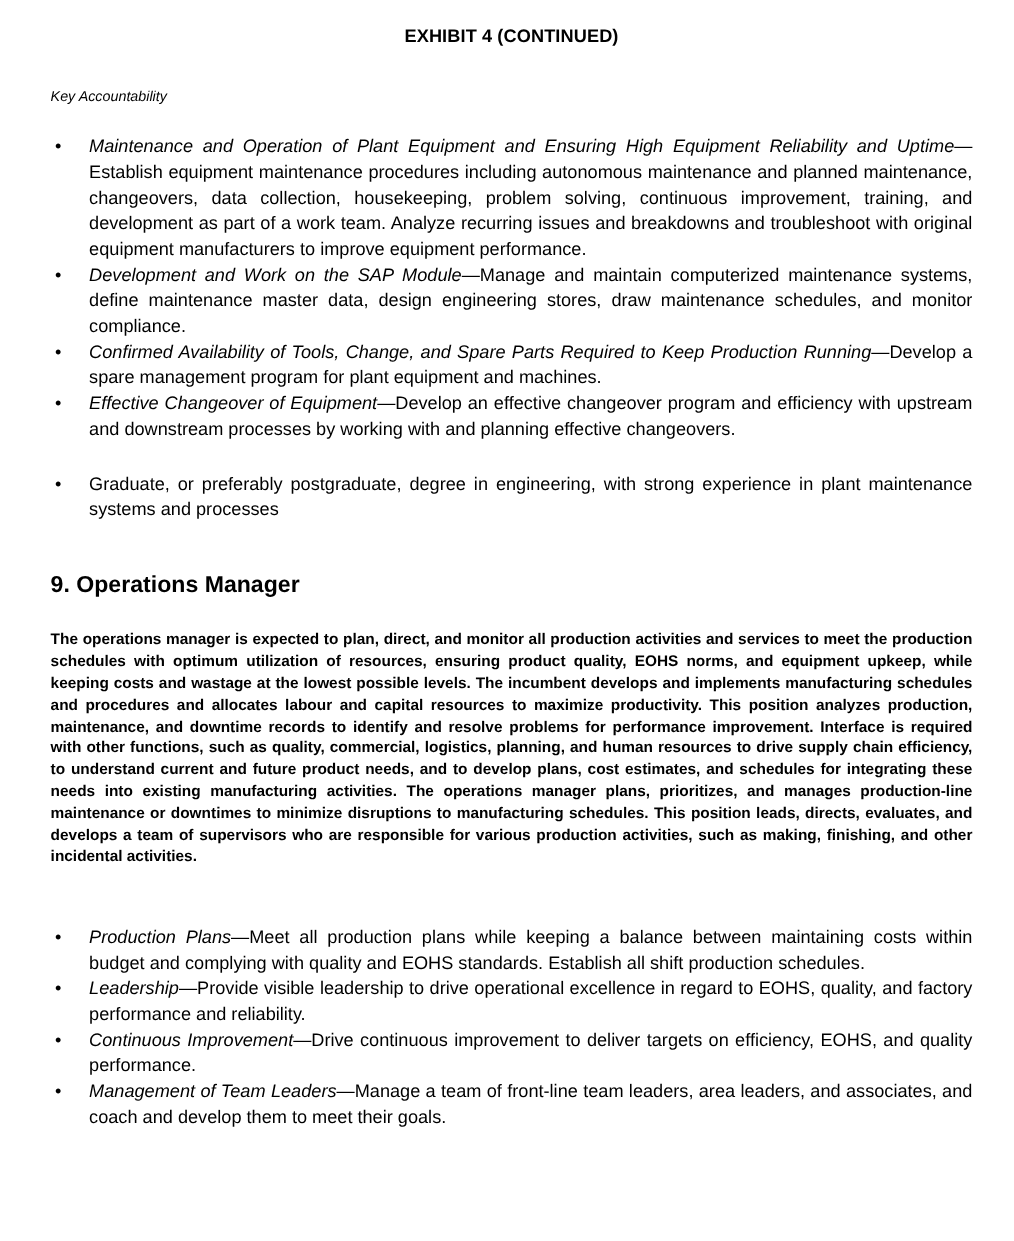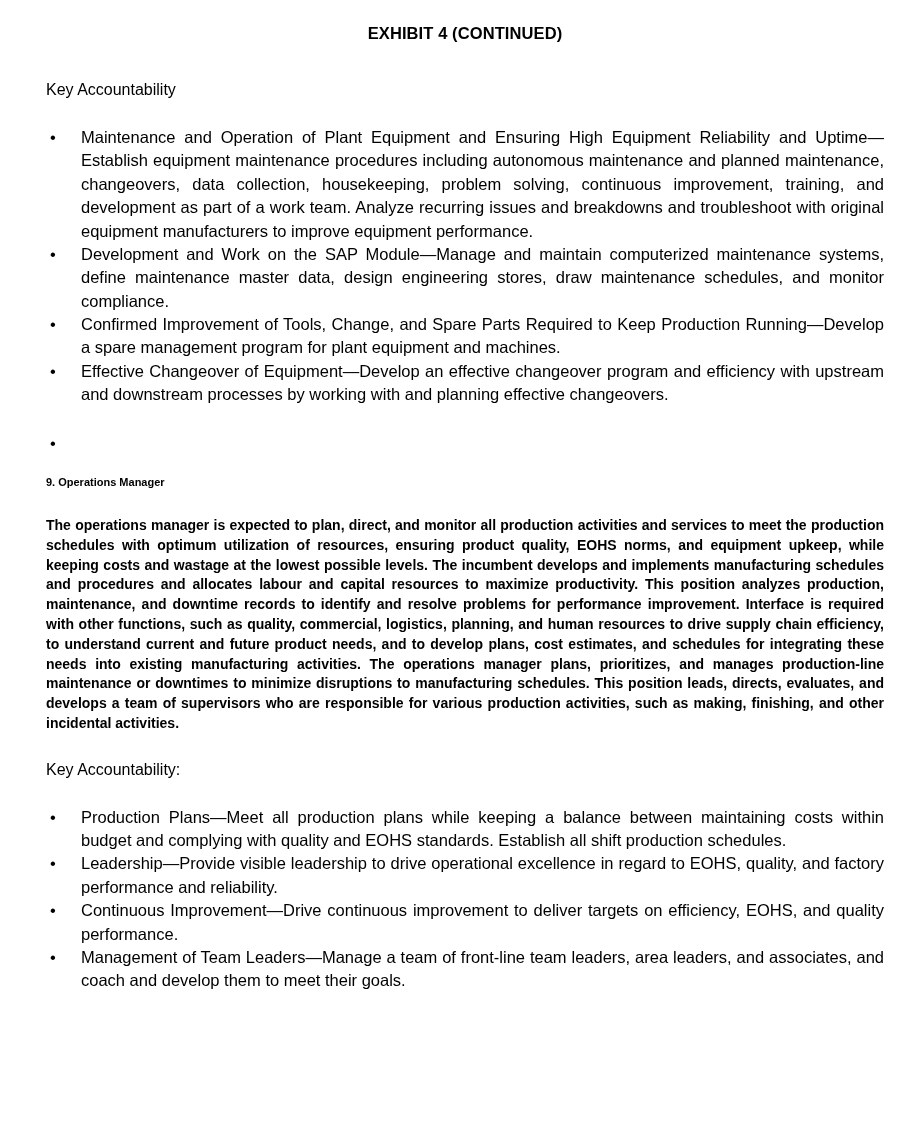--- a/index.html
+++ b/index.html
@@ -31,28 +31,29 @@
   .exhibit-title {
     text-align: center;
     font-weight: bold;
     font-size: 16.5px;
     letter-spacing: 0.1px;
     margin: 0;
     padding-top: 24px;
     line-height: 1.1;
   }
   .section-label {
-    font-size: 16px;
+    font-style: italic;
+    font-size: 13px;
     margin: 0;
     padding-top: 26px;
     line-height: 1.25;
   }
   .section-heading {
     font-weight: bold;
-    font-size: 11px;
+    font-size: 21px;
     margin: 0;
     line-height: 1.25;
   }
   .body-para {
     font-size: 14px;
     text-align: justify;
     text-justify: inter-word;
     margin: 0;
     line-height: 1.415;
     hyphens: none;
@@ -75,20 +76,21 @@
   ul.bullets > li .bullet-dot {
     position: absolute;
     left: 4px;
     top: 0;
     width: 12px;
     text-align: left;
     font-size: 16.5px;
     line-height: 1.415;
   }
   ul.bullets > li .lead {
+    font-style: italic;
   }
   
   .gap-sm { height: 12px; }
   .gap-lg { height: 26px; }
   .gap-xxl { height: 44px; }
 </style>
 </head>
 <body>
 
 <div class="page">
@@ -103,47 +105,46 @@
     <div class="gap-lg"></div>
 
     <ul class="bullets">
       <li>
         <span class="bullet-dot">•</span><span class="lead">Maintenance and Operation of Plant Equipment and Ensuring High Equipment Reliability and Uptime</span><span>—Establish equipment maintenance procedures including autonomous maintenance and planned maintenance, changeovers, data collection, housekeeping, problem solving, continuous improvement, training, and development as part of a work team. Analyze recurring issues and breakdowns and troubleshoot with original equipment manufacturers to improve equipment performance.</span>
       </li>
       <li>
         <span class="bullet-dot">•</span><span class="lead">Development and Work on the SAP Module</span><span>—Manage and maintain computerized maintenance systems, define maintenance master data, design engineering stores, draw maintenance schedules, and monitor compliance.</span>
       </li>
       <li>
-        <span class="bullet-dot">•</span><span class="lead">Confirmed Improvement of Tools, Change, and Spare Parts Required to Keep Production Running</span><span>—Develop a spare management program for plant equipment and machines.</span>
+        <span class="bullet-dot">•</span><span class="lead">Confirmed Availability of Tools, Change, and Spare Parts Required to Keep Production Running</span><span>—Develop a spare management program for plant equipment and machines.</span>
       </li>
       <li>
         <span class="bullet-dot">•</span><span class="lead">Effective Changeover of Equipment</span><span>—Develop an effective changeover program and efficiency with upstream and downstream processes by working with and planning effective changeovers.</span>
       </li>
     </ul>
 
 
     <div class="gap-lg"></div>
 
     <ul class="bullets">
       <li>
-        <span class="bullet-dot">•</span>
+        <span class="bullet-dot">•</span><span>Graduate, or preferably postgraduate, degree in engineering, with strong experience in plant maintenance systems and processes</span>
       </li>
     </ul>
 
     <div class="gap-xxl"></div>
 
     <h2 class="section-heading">9. Operations Manager</h2>
 
     <div class="gap-lg"></div>
 
     <p class="body-para">The operations manager is expected to plan, direct, and monitor all production activities and services to meet the production schedules with optimum utilization of resources, ensuring product quality, EOHS norms, and equipment upkeep, while keeping costs and wastage at the lowest possible levels. The incumbent develops and implements manufacturing schedules and procedures and allocates labour and capital resources to maximize productivity. This position analyzes production, maintenance, and downtime records to identify and resolve problems for performance improvement. Interface is required with other functions, such as quality, commercial, logistics, planning, and human resources to drive supply chain efficiency, to understand current and future product needs, and to develop plans, cost estimates, and schedules for integrating these needs into existing manufacturing activities. The operations manager plans, prioritizes, and manages production-line maintenance or downtimes to minimize disruptions to manufacturing schedules. This position leads, directs, evaluates, and develops a team of supervisors who are responsible for various production activities, such as making, finishing, and other incidental activities.</p>
 
     <div class="gap-lg"></div>
 
-    <p class="section-label" style="padding-top:0;">Key Accountability:</p>
 
     <div class="gap-lg"></div>
 
     <ul class="bullets">
       <li>
         <span class="bullet-dot">•</span><span class="lead">Production Plans</span><span>—Meet all production plans while keeping a balance between maintaining costs within budget and complying with quality and EOHS standards. Establish all shift production schedules.</span>
       </li>
       <li>
         <span class="bullet-dot">•</span><span class="lead">Leadership</span><span>—Provide visible leadership to drive operational excellence in regard to EOHS, quality, and factory performance and reliability.</span>
       </li>

